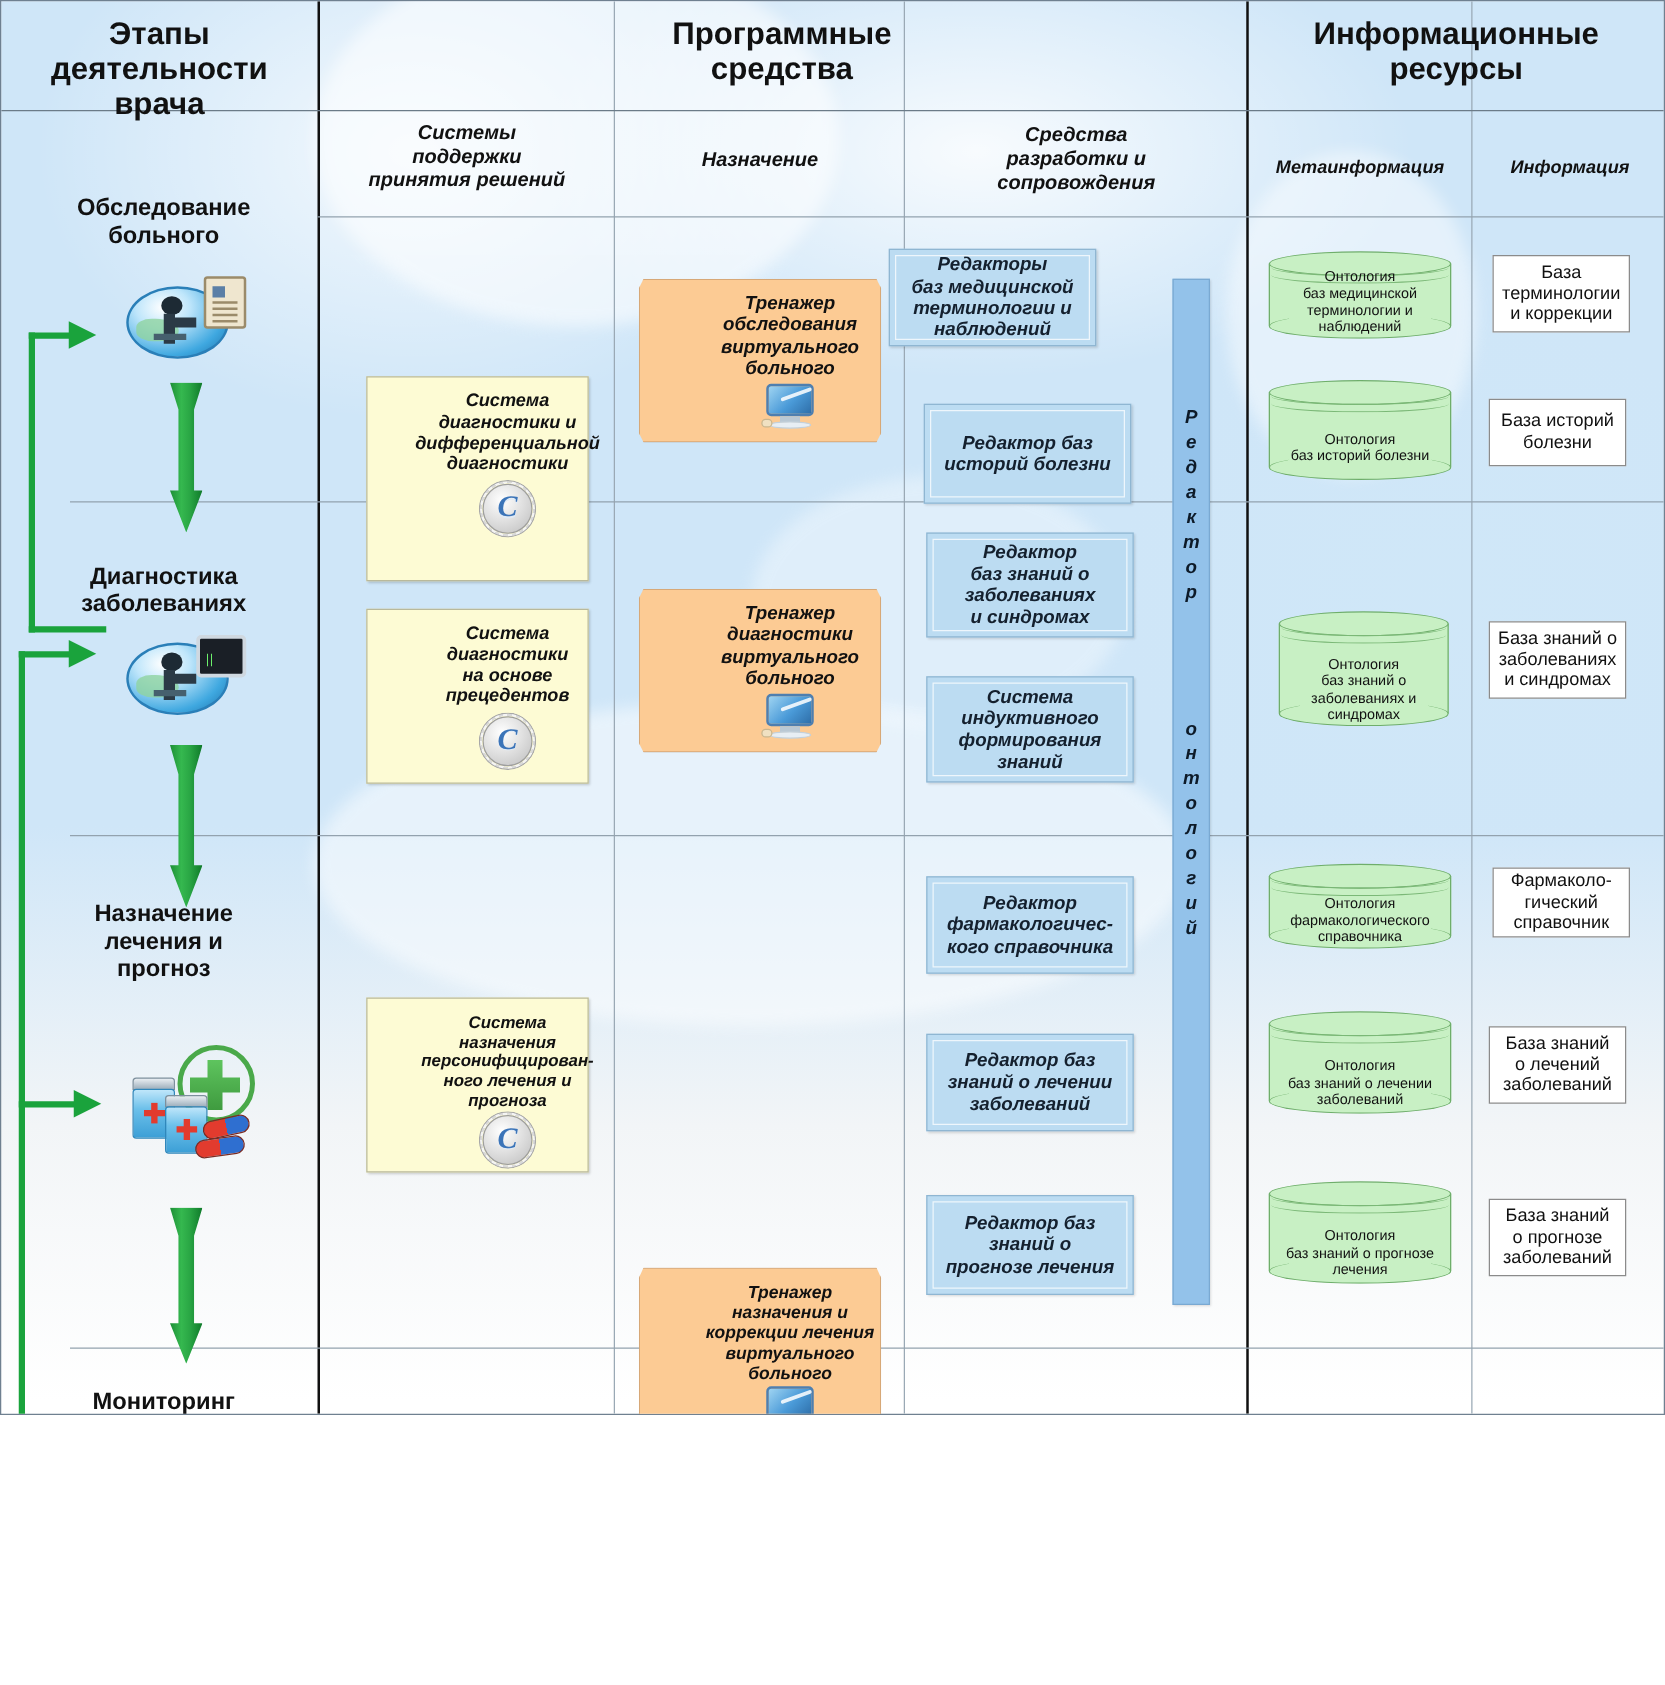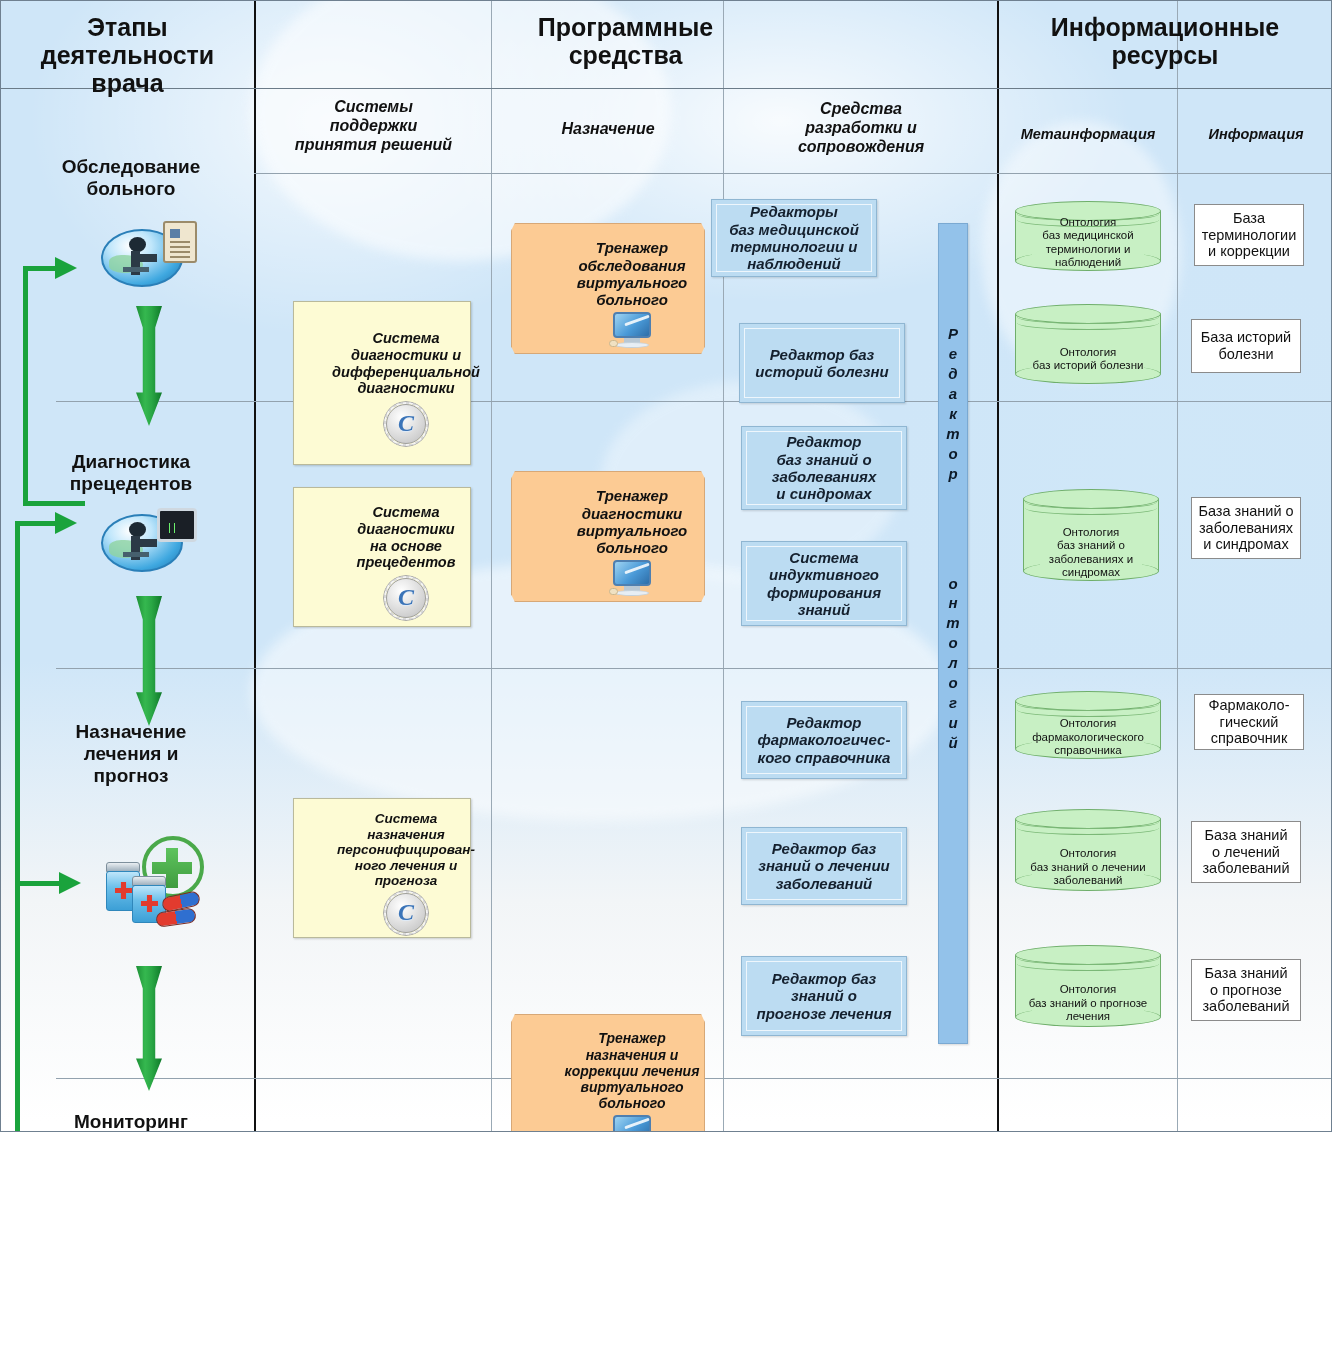--- a/index.html
+++ b/index.html
@@ -42,21 +42,21 @@
   .subhdr.small { font-size:14.5px; }
 
   .stage-label {
     position:absolute; text-align:center; font-weight:bold;
     font-size:19px; color:#111; line-height:1.15;
   }
 
   
   .box {
     position:absolute; display:flex; flex-direction:column;
-    align-items:center; justify-content:center;
+    align-items:center; justify-content:flex-start;
     text-align:center; line-height:1.16;padding-left:48px;
   }
   .dss {
     background:#fdfbd4; border:1px solid #b9b99b;
     font-style:italic; font-weight:bold; font-size:14.5px; color:#111;
     padding-top:11px;
     box-shadow:1px 1px 2px rgba(0,0,0,.18);
   }
   .trainer {
     background:#fccb94; border:1px solid #d7a877;
@@ -318,21 +318,21 @@
   <div class="subhdr" style="left:492px;top:119px;width:230px;white-space:pre-line;">Назначение</div>
   <div class="subhdr" style="left:724px;top:99px;width:272px;white-space:pre-line;">Средства
 разработки и
 сопровождения</div>
   <div class="subhdr small" style="left:998px;top:125px;width:178px;white-space:pre-line;">Метаинформация</div>
   <div class="subhdr small" style="left:1178px;top:125px;width:154px;white-space:pre-line;">Информация</div>
 
   <div class="stage-label" style="left:10px;top:155px;width:240px;white-space:pre-line;">Обследование
 больного</div>
   <div class="stage-label" style="left:10px;top:450px;width:240px;white-space:pre-line;">Диагностика
-прецедентов</div>
+заболеваниях</div>
   <div class="stage-label" style="left:10px;top:720px;width:240px;white-space:pre-line;">Назначение
 лечения и
 прогноз</div>
   <div class="stage-label" style="left:10px;top:1110px;width:240px;white-space:pre-line;">Мониторинг
 лечения</div>
 
   <div class="pic-exam" style="left:100px;top:220px;">
     <div class="globe"></div>
     <div class="land"></div>
     <div class="person">

